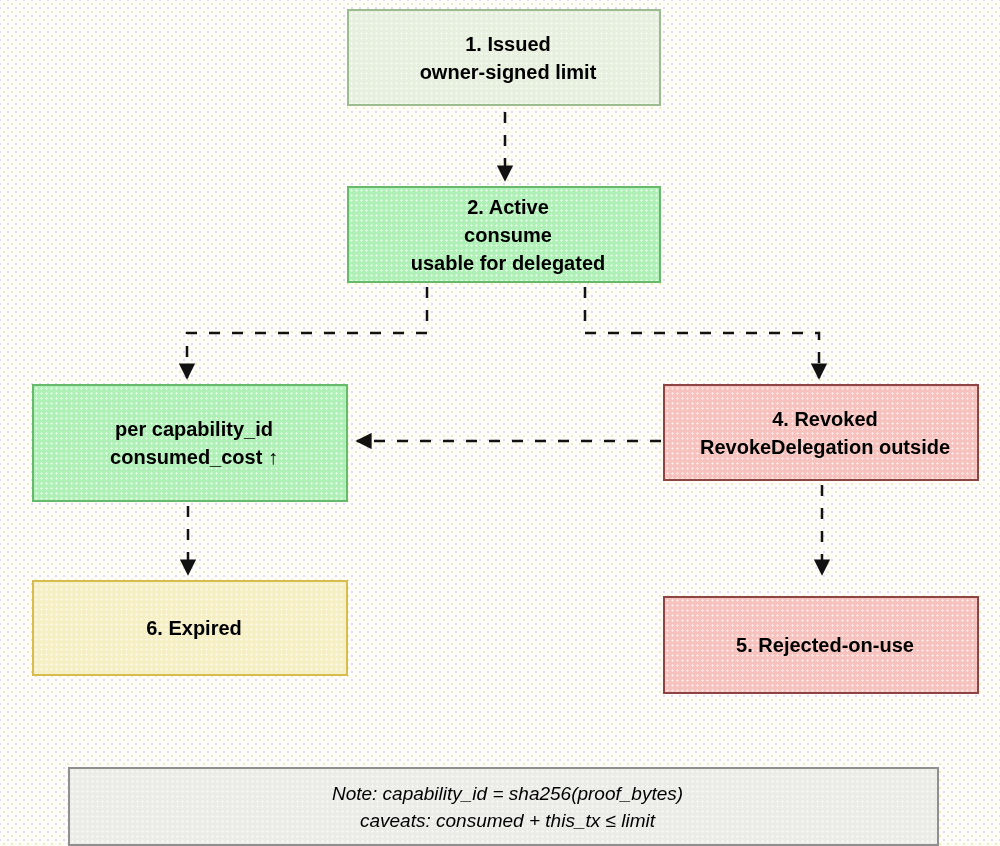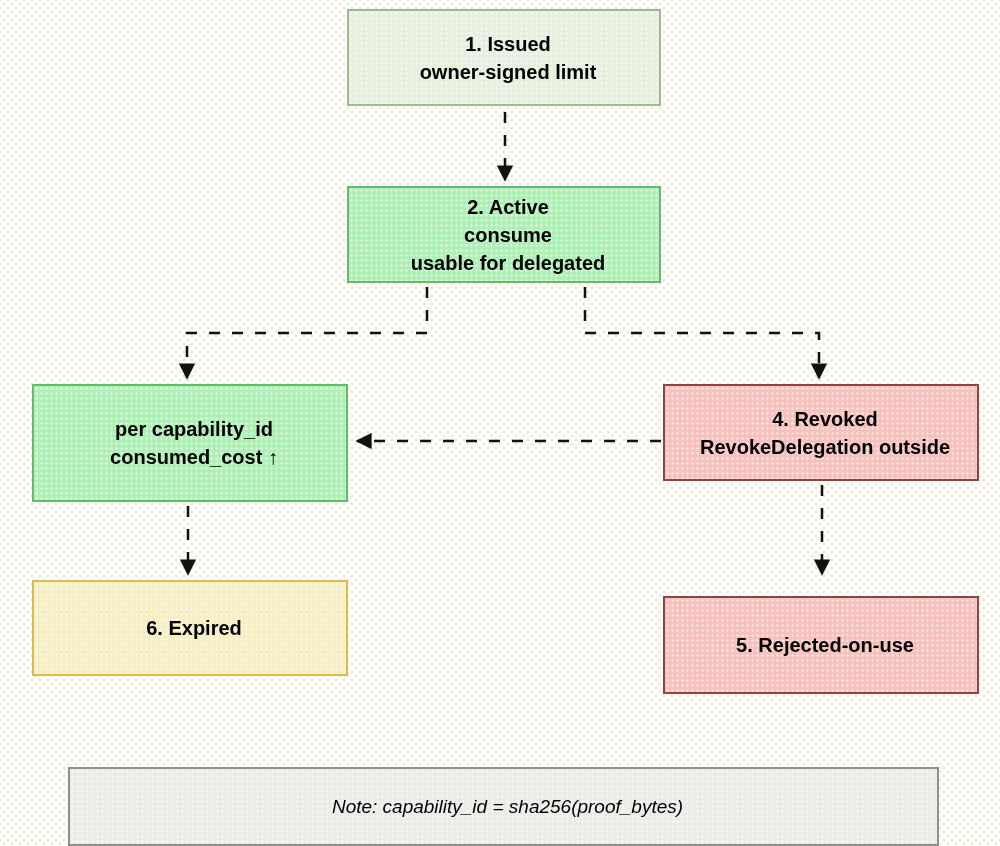--- a/index.html
+++ b/index.html
@@ -93,15 +93,16 @@
   <div class="node node--expired">
     <div class="line">6. Expired</div>
   </div>
 
   <div class="node node--rejected">
     <div class="line">5. Rejected-on-use</div>
   </div>
 
   <div class="node node--note">
     <div class="line">Note: capability_id = sha256(proof_bytes)</div>
+    <div class="line">caveats: consumed + this_tx ≤ limit</div>
   </div>
 
 </div>
 
 </body></html>

